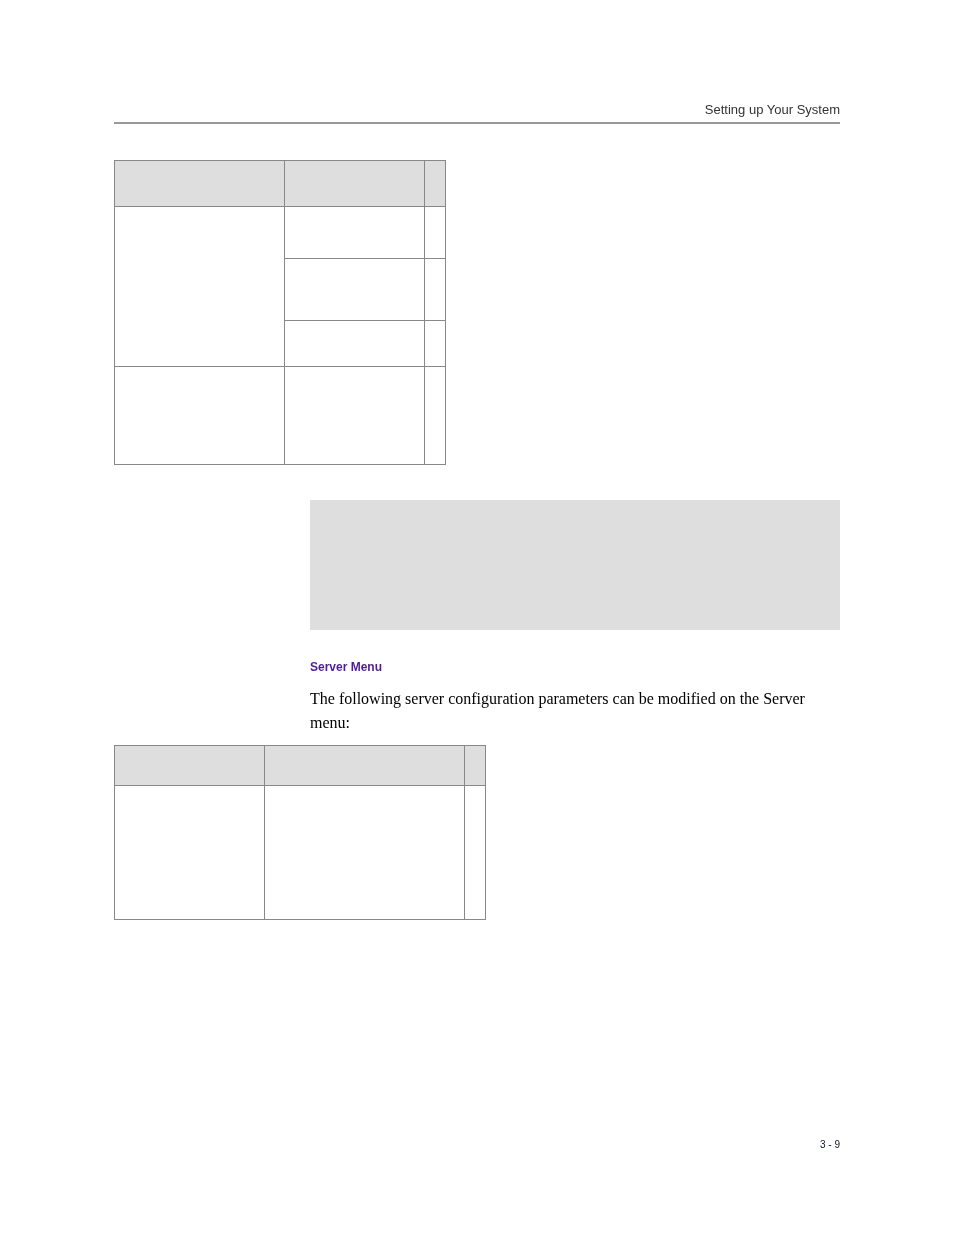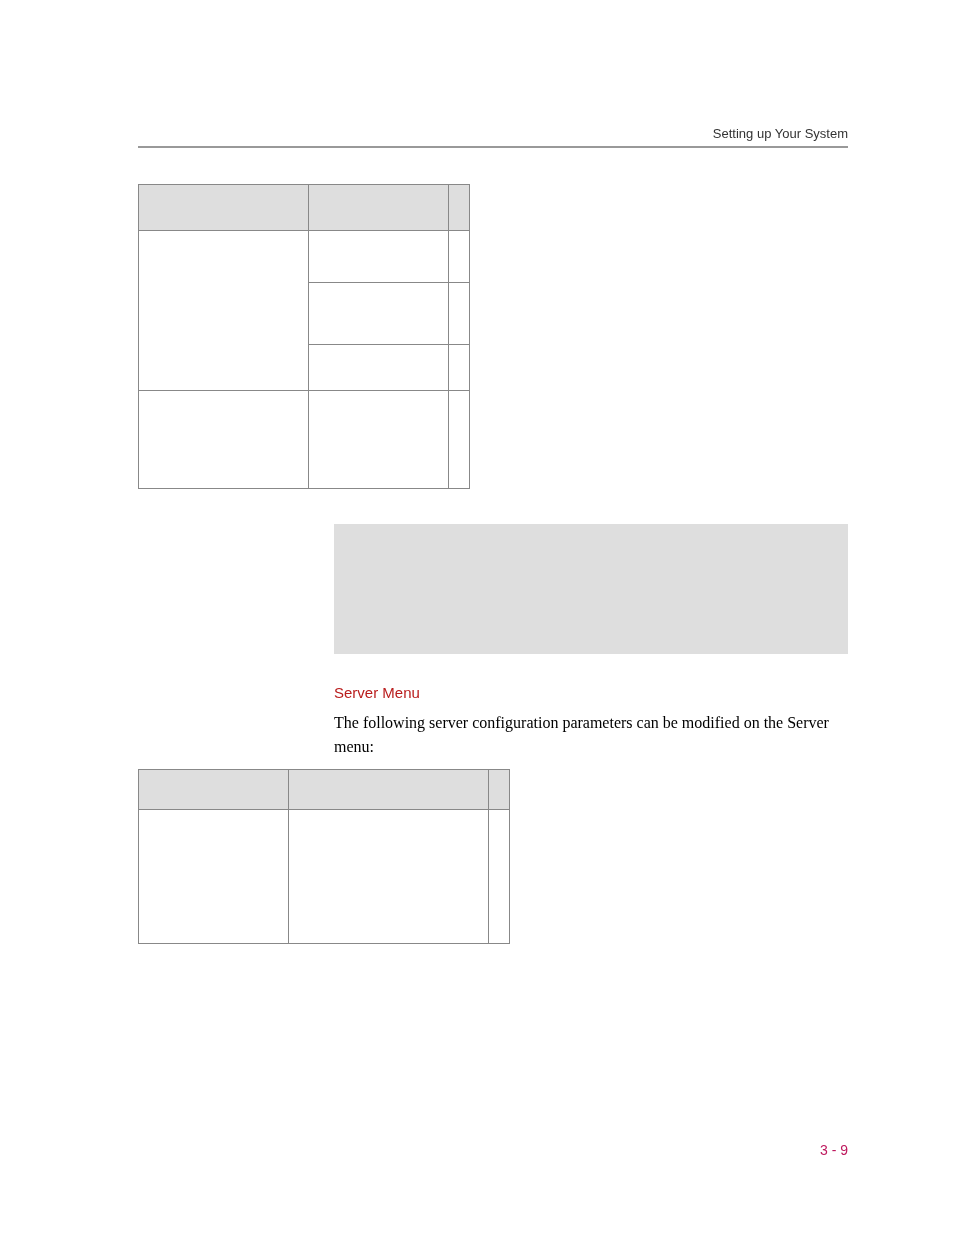--- a/index.html
+++ b/index.html
@@ -1,16 +1,16 @@
 <!DOCTYPE html>
 <html><head>
   <meta charset="utf-8">
   <style>
     * {
-      margin: 8px;
+      margin: 0;
       padding: 0;
       box-sizing: border-box;
     }
 
     body {
       width: 954px;
       height: 1235px;
       background: #fff;
       font-family: Georgia, 'Times New Roman', serif;
       color: #000;
@@ -77,23 +77,23 @@
       right: 114px;
       height: 130px;
       background: #dedede;
     }
 
     .server-menu-heading {
       position: absolute;
       top: 660px;
       left: 310px;
       font-family: Arial, Helvetica, sans-serif;
-      font-size: 15px;
-      font-weight: normal;
-      color: #b91c1c;
+      font-size: 12px;
+      font-weight: bold;
+      color: #4c1d95;
     }
 
     .server-menu-paragraph {
       position: absolute;
       top: 687px;
       left: 310px;
       right: 126px;
       font-size: 16px;
       line-height: 1.5;
     }
@@ -124,22 +124,22 @@
     .table2 .tcol3 { width: auto; }
 
     .table2 th { height: 40px; }
     .table2 .trow { height: 134px; }
 
     .footer-pagenum {
       position: absolute;
       bottom: 85px;
       right: 114px;
       font-family: Arial, Helvetica, sans-serif;
-      font-size: 14px;
-      color: #be185d;
+      font-size: 10px;
+      color: #0f172a;
     }
   </style>
 </head>
 <body>
 
 <div class="header-text">Setting up Your System</div>
 <div class="header-line"></div>
 
 <table class="table1">
   <thead>

